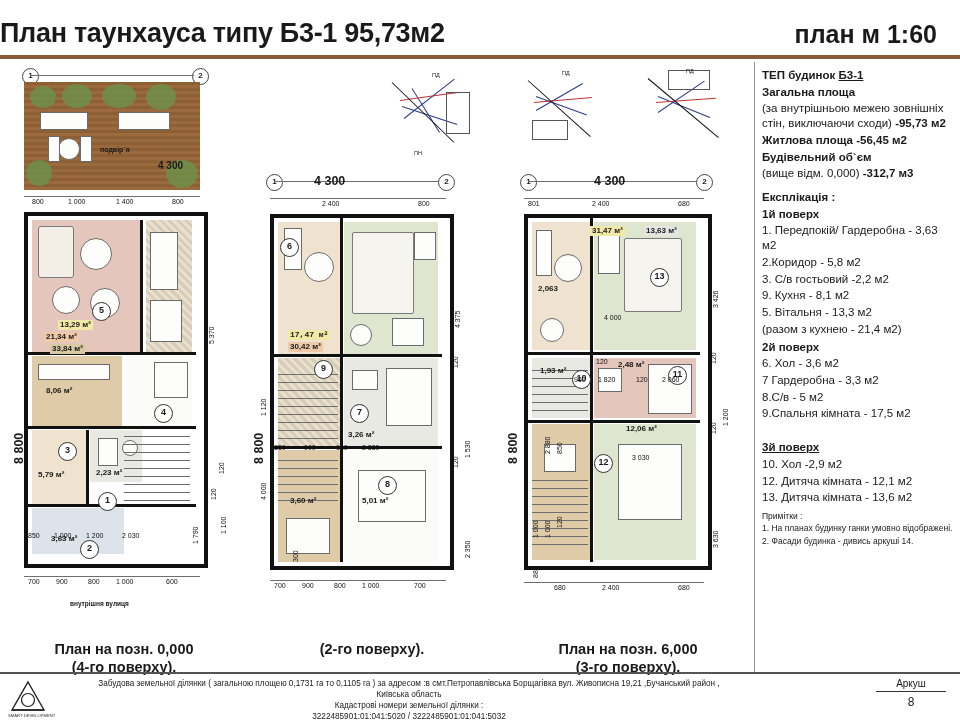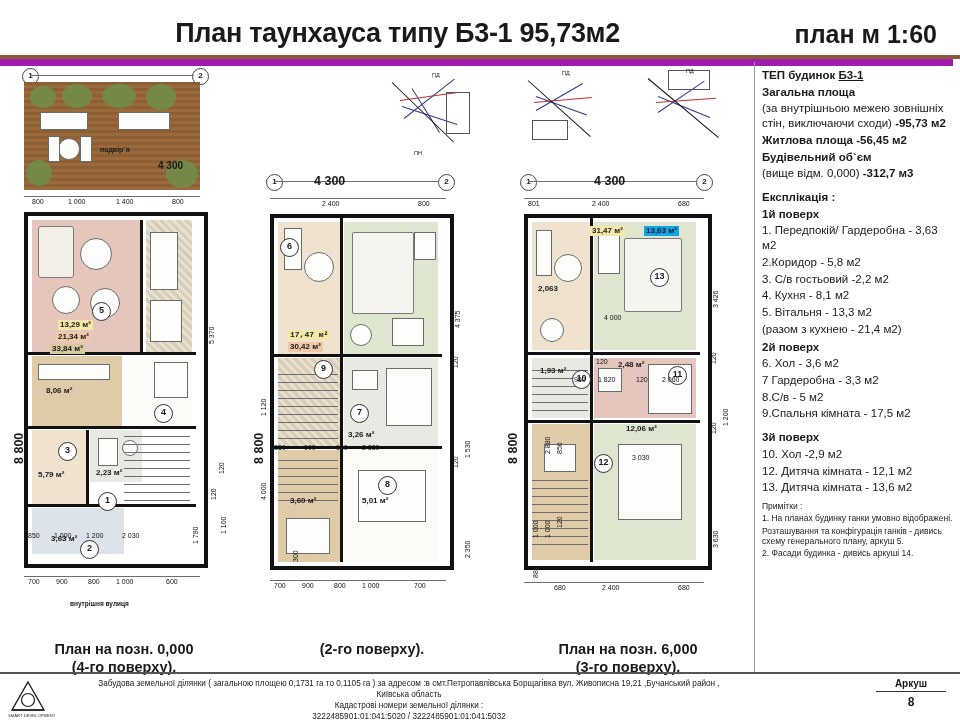--- a/index.html
+++ b/index.html
@@ -7,22 +7,21 @@
     width:960px;height:720px;
     background:#ffffff;
     font-family:"Liberation Sans", sans-serif;
     color:#1a1a1a;
     overflow:hidden;
     position:relative;
   }
   
   .header{
     position:absolute;left:0;top:0;width:953px;height:58px;
-    border-bottom:8px solid #a21caf;
-    text-align:right;
+    border-bottom:1px solid #a21caf;
   }
   .header .title{
     position:absolute;left:0;top:18px;width:620px;
     font-size:27px;font-weight:bold;letter-spacing:-0.3px;
   }
   .header .scale{
     position:absolute;right:16px;top:20px;
     font-size:25px;font-weight:bold;
   }
   .hdr-bar{
@@ -74,21 +73,21 @@
   .stairs{position:absolute;}
   .stairs div{position:absolute;left:0;right:0;height:1px;background:#6d6d6d;}
   
   .lbl{
     position:absolute;font-size:8px;font-weight:bold;white-space:nowrap;
     padding:0 2px;line-height:1.25;
   }
   .lbl.area{background:#f2e9a8;}
   .lbl.area2{background:#efc9a8;}
   .lbl.area3{background:#d9c9a0;}
-  .lbl.area4{background:#0ea5e9;text-align:right;}
+  .lbl.area4{background:#e5e5e5;text-align:right;}
   .dim{
     position:absolute;font-size:7px;color:#111;white-space:nowrap;
   }
   .dim.v{transform:rotate(-90deg);transform-origin:left top;}
   .marker{
     position:absolute;width:15px;height:15px;border:1px solid #444;border-radius:50%;
     font-size:8px;line-height:13px;text-align:center;background:#fff;font-weight:bold;
   }
   .num{
     position:absolute;width:17px;height:17px;border:1px solid #333;border-radius:50%;
@@ -109,21 +108,21 @@
   
   .footer{
     position:absolute;left:0;top:672px;width:960px;height:48px;
     border-top:2px solid #555;
   }
   .footer .logo{position:absolute;left:6px;top:4px;width:70px;height:40px;}
   .footer .ftext{
     position:absolute;left:84px;top:4px;width:650px;font-size:8.2px;line-height:1.35;text-align:center;
   }
   .footer .sheet{
-    position:absolute;right:14px;top:4px;width:70px;text-align:center;font-size:10px;font-weight:bold;
+    position:absolute;right:14px;top:4px;width:70px;text-align:center;font-size:10px;
   }
   .footer .sheet .hr{border-bottom:1px solid #333;margin:2px 0 3px;}
   .footer .sheet .n{font-size:12px;}
   .logo svg{display:block;}
 </style>
 </head>
 <body>
 
 <div class="header">
   <div class="title">План таунхауса   типу Б3-1  95,73м2</div>
@@ -168,39 +167,38 @@
      <b>-56,45 м2</b></p>
   <p><b>Будівельний об`єм</b></p>
   <p><span>(вище відм. 0,000)</span>
      <b>-312,7 м3</b></p>
 
   <p class="sec">Експлікація :</p>
   <p class="sec" style="margin-top:2px;">1й поверх</p>
   <p>1. Передпокій/ Гардеробна - 3,63 м2</p>
   <p>2.Коридор - 5,8 м2</p>
   <p>3. С/в гостьовий -2,2 м2</p>
-  <p>4. Кухня - 8,1 м2</p>
+  <p>9. Кухня - 8,1 м2</p>
   <p>5. Вітальня - 13,3 м2</p>
   <p>(разом з кухнею - 21,4 м2)</p>
 
   <p class="sec" style="margin-top:3px;">2й поверх</p>
   <p>6. Хол - 3,6 м2</p>
   <p>7 Гардеробна - 3,3 м2</p>
   <p>8.С/в - 5 м2</p>
   <p>9.Спальня кімната - 17,5 м2</p>
 
-  <p class="sec" style="margin-top:9px;">3й поверх</p>
+  <p class="sec" style="margin-top:19px;text-decoration:underline;">3й поверх</p>
   <p>10. Хол -2,9 м2</p>
   <p>12. Дитяча кімната - 12,1 м2</p>
   <p>13. Дитяча кімната - 13,6 м2</p>
 
   <div class="note">
     <p>Примітки :</p>
     <p>1. На планах будинку ганки умовно відображені.</p>
-    <p>Розташування та конфігурація ганків - дивись схему генерального плану, аркуш 5.</p>
     <p>2. Фасади будинка - дивись аркуші 14.</p>
   </div>
 </div>
 
 <div class="plan" style="left:6px;top:64px;width:236px;height:556px;">
 
   <div class="marker" style="left:16px;top:4px;">1</div>
   <div class="marker" style="left:186px;top:4px;">2</div>
   <div class="axis h" style="left:24px;top:11px;width:164px;"></div>
 
@@ -257,21 +255,21 @@
         <div style="top:70px;"></div>
     </div>
 
     <div class="thinwall" style="left:58px;top:214px;width:3px;height:76px;"></div>
     <div class="thinwall" style="left:0px;top:136px;width:168px;height:3px;"></div>
     <div class="thinwall" style="left:0px;top:210px;width:168px;height:3px;"></div>
     <div class="thinwall" style="left:0px;top:288px;width:168px;height:3px;"></div>
     <div class="thinwall" style="left:112px;top:4px;width:3px;height:132px;"></div>
 
     <div class="lbl area" style="left:30px;top:104px;">13,29 м²</div>
-    <div class="lbl area2" style="left:28px;top:116px;">21,34 м²</div>
+    <div class="lbl area2" style="left:16px;top:116px;">21,34 м²</div>
     <div class="lbl area3" style="left:22px;top:128px;">33,84 м²</div>
     <div class="lbl" style="left:16px;top:170px;">8,06 м²</div>
     <div class="lbl" style="left:66px;top:252px;">2,23 м²</div>
     <div class="lbl" style="left:8px;top:254px;">5,79 м²</div>
     <div class="lbl" style="left:21px;top:318px;text-align:right;">3,63 м²</div>
 
     <div class="num" style="left:64px;top:86px;">5</div>
     <div class="num" style="left:126px;top:188px;">4</div>
     <div class="num" style="left:30px;top:226px;">3</div>
     <div class="num" style="left:70px;top:276px;">1</div>

